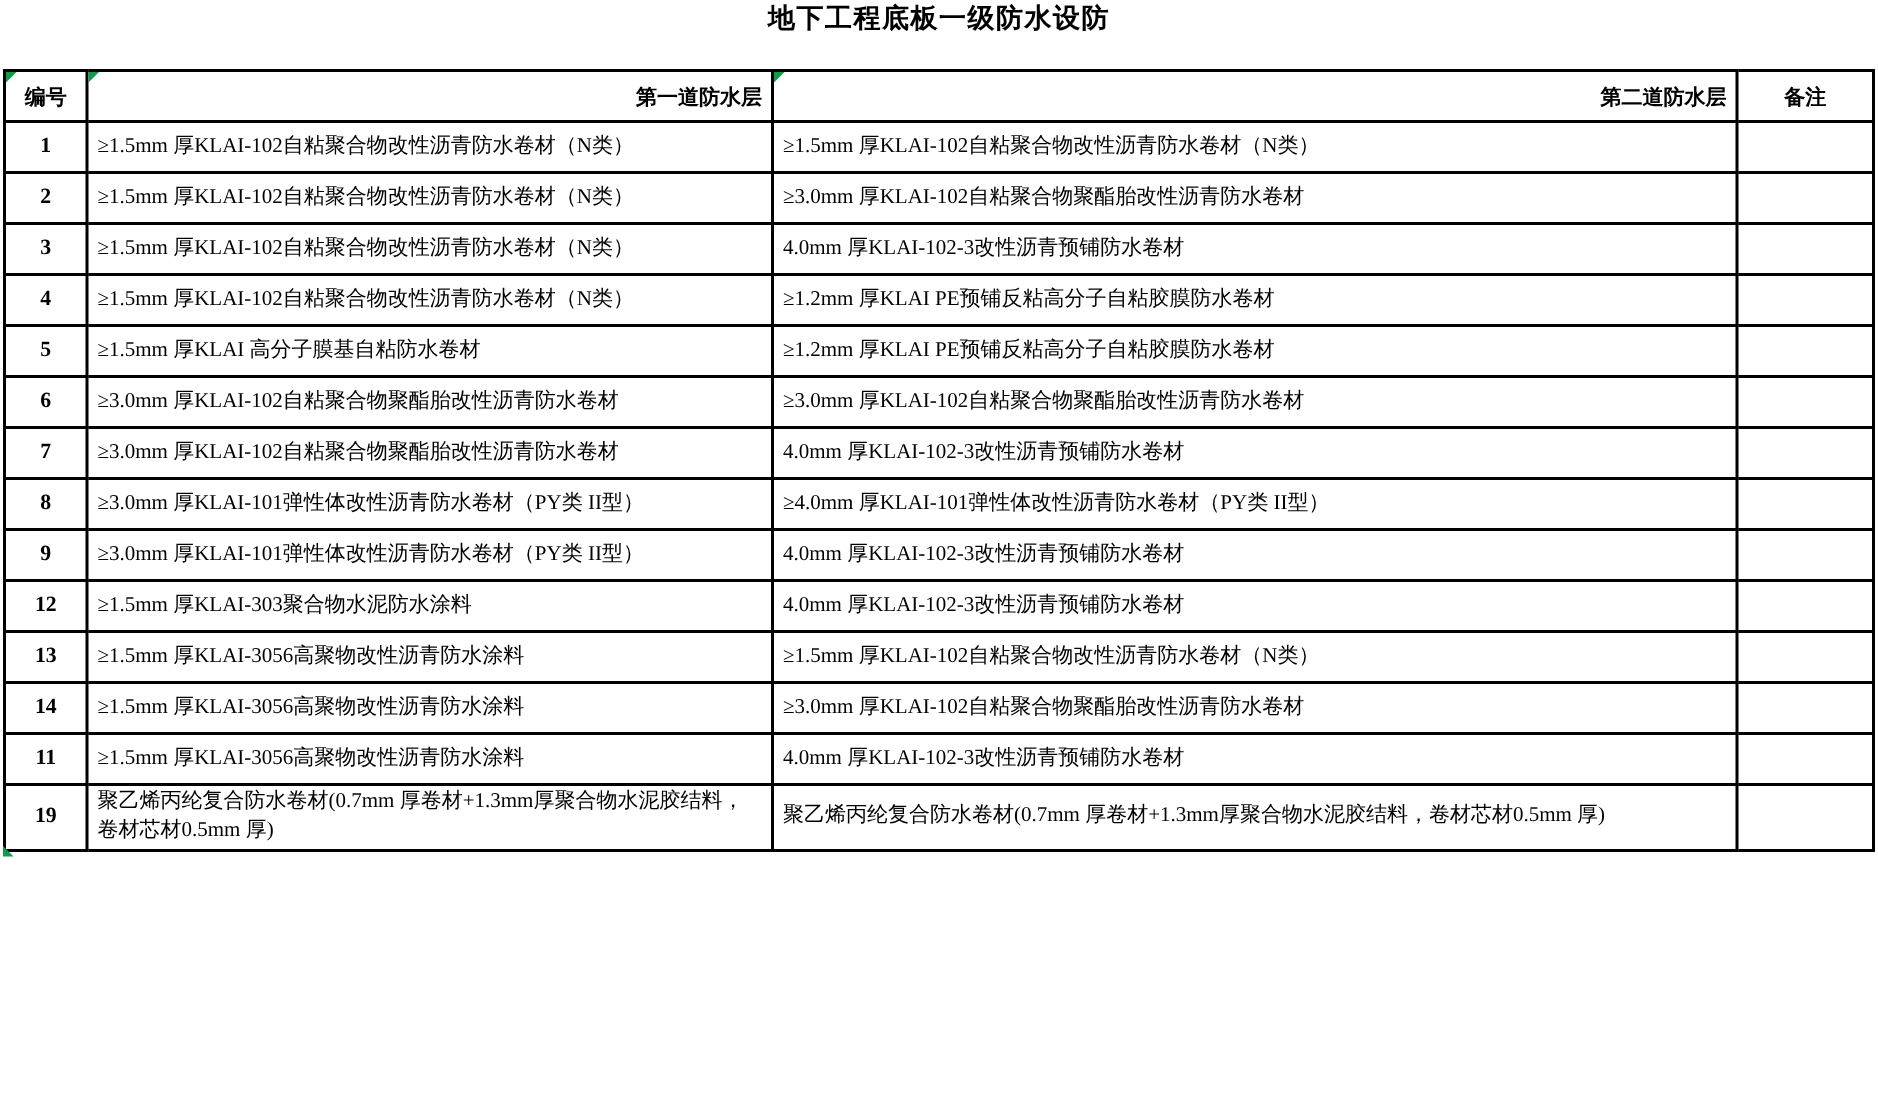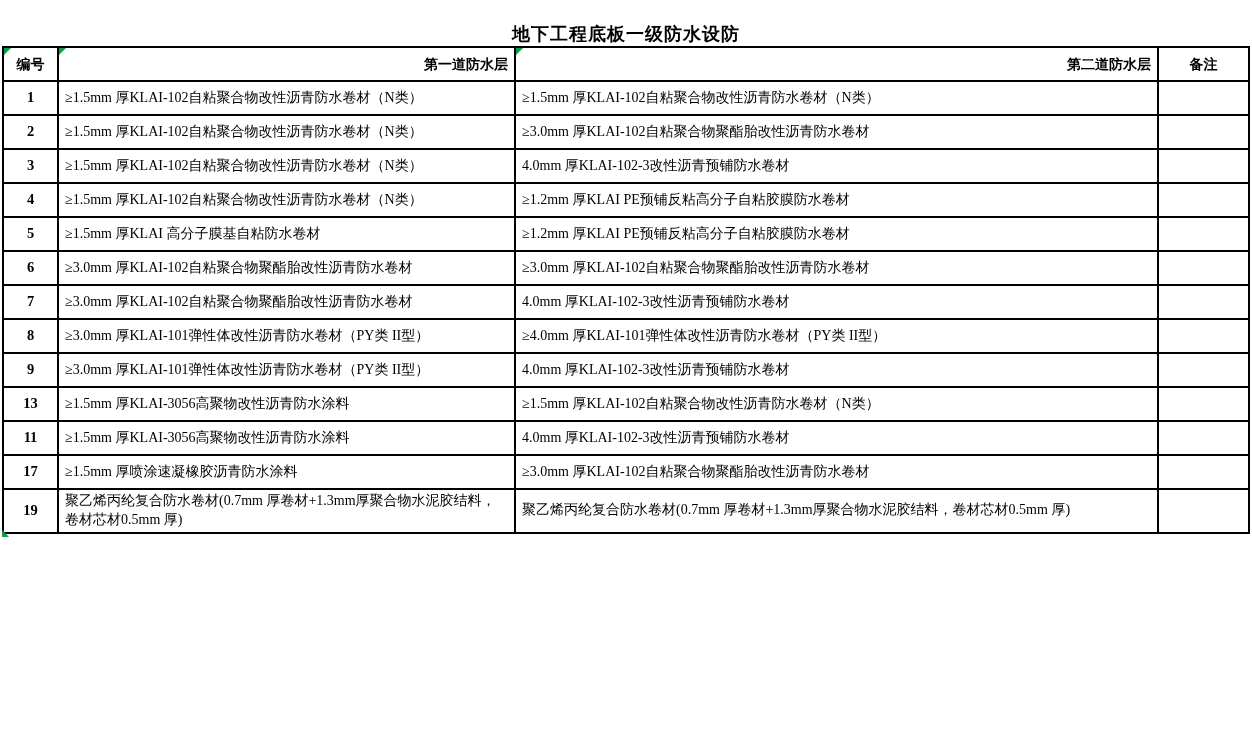--- a/index.html
+++ b/index.html
@@ -1,17 +1,17 @@
 <!DOCTYPE html>
 <html><head>
 <meta charset="utf-8">
 <style>
   html,body{margin:0;padding:0;background:#fff;}
   body{width:1252px;height:740px;overflow:hidden;font-family:"Liberation Serif","DejaVu Serif",serif;color:#000;}
-  .title-bar{height:46px;display:flex;align-items:flex-end;justify-content:center;}
+  .title-bar{height:46px;display:flex;align-items:flex-start;justify-content:center;}
   .title-bar h1{margin:0;font-size:18px;font-weight:bold;font-family:"Liberation Sans","DejaVu Sans",sans-serif;letter-spacing:1px;}
   .tbl-wrap{position:relative;margin-left:2px;width:1088px;}
   table{border-collapse:collapse;table-layout:fixed;width:1246px;}
   col.c-no{width:55px;}
   col.c-l1{width:457px;}
   col.c-l2{width:643px;}
   col.c-rm{width:91px;}
   th,td{border:2px solid #000;padding:2px 6px;vertical-align:middle;font-size:14px;line-height:1.35;overflow:hidden;position:relative;}
   thead tr{height:34px;}
   tbody tr{height:34px;}
@@ -94,35 +94,41 @@
     <td>≥4.0mm 厚KLAI-101弹性体改性沥青防水卷材（PY类 II型）</td>
     <td></td>
   </tr>
         <tr>
     <td class="num">9</td>
     <td>≥3.0mm 厚KLAI-101弹性体改性沥青防水卷材（PY类 II型）</td>
     <td>4.0mm 厚KLAI-102-3改性沥青预铺防水卷材</td>
     <td></td>
   </tr>
         <tr>
+    <td class="num">12</td>
+    <td>≥1.5mm 厚KLAI-303聚合物水泥防水涂料</td>
+    <td>4.0mm 厚KLAI-102-3改性沥青预铺防水卷材</td>
+    <td></td>
+  </tr>
+        <tr>
     <td class="num">13</td>
     <td>≥1.5mm 厚KLAI-3056高聚物改性沥青防水涂料</td>
     <td>≥1.5mm 厚KLAI-102自粘聚合物改性沥青防水卷材（N类）</td>
     <td></td>
   </tr>
         <tr>
+    <td class="num">14</td>
+    <td>≥1.5mm 厚KLAI-3056高聚物改性沥青防水涂料</td>
+    <td>≥3.0mm 厚KLAI-102自粘聚合物聚酯胎改性沥青防水卷材</td>
+    <td></td>
+  </tr>
+        <tr>
     <td class="num">11</td>
     <td>≥1.5mm 厚KLAI-3056高聚物改性沥青防水涂料</td>
     <td>4.0mm 厚KLAI-102-3改性沥青预铺防水卷材</td>
-    <td></td>
-  </tr>
-        <tr>
-    <td class="num">17</td>
-    <td>≥1.5mm 厚喷涂速凝橡胶沥青防水涂料</td>
-    <td>≥3.0mm 厚KLAI-102自粘聚合物聚酯胎改性沥青防水卷材</td>
     <td></td>
   </tr>
         <tr>
     <td class="num">19</td>
     <td>聚乙烯丙纶复合防水卷材(0.7mm 厚卷材+1.3mm厚聚合物水泥胶结料，卷材芯材0.5mm 厚)</td>
     <td>聚乙烯丙纶复合防水卷材(0.7mm 厚卷材+1.3mm厚聚合物水泥胶结料，卷材芯材0.5mm 厚)</td>
     <td></td>
   </tr>
       </tbody>
   </table>

